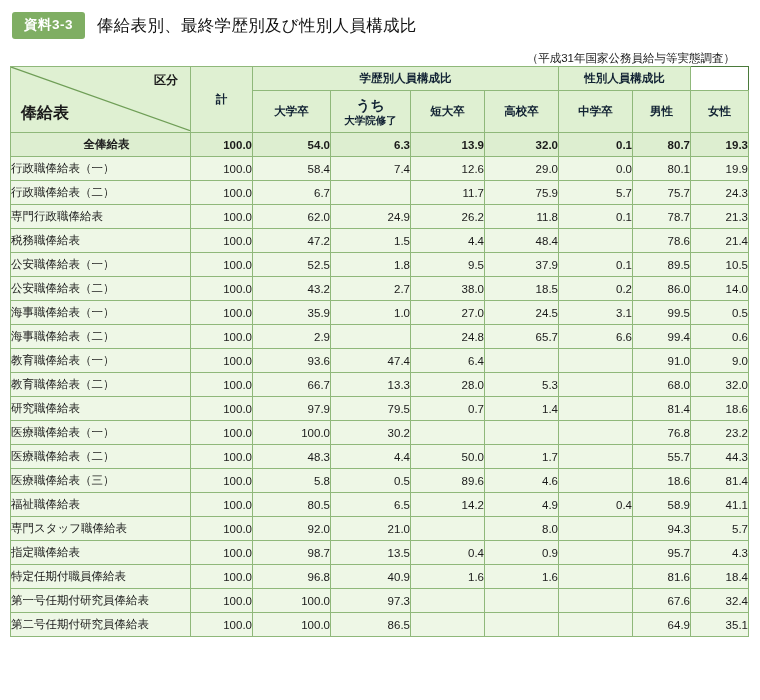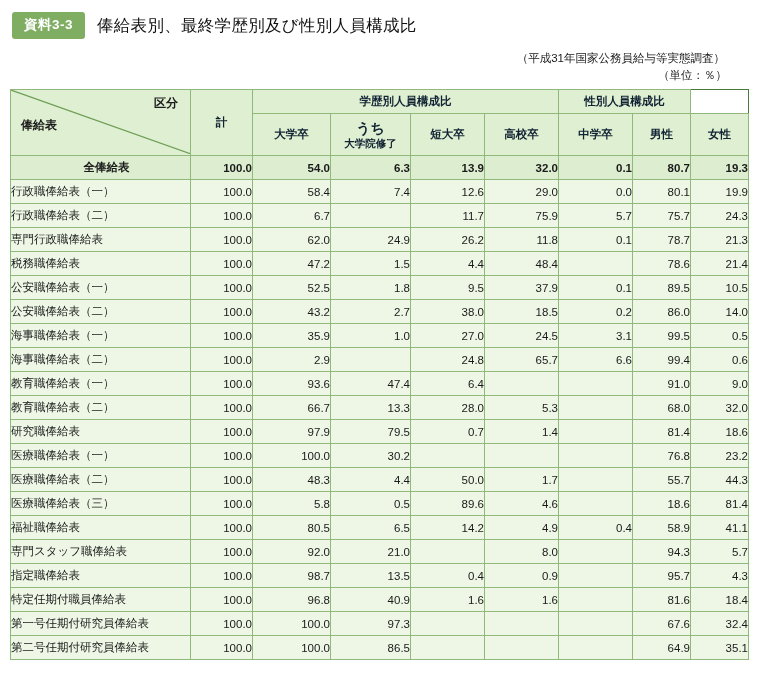--- a/index.html
+++ b/index.html
@@ -40,21 +40,21 @@
   }
   .doc-title {
     font-size: 16.5px;
     font-weight: normal;
     color: #111111;
     letter-spacing: 0.3px;
   }
   .subnote {
     text-align: right;
     font-size: 11.5px;
-    margin: 12px 10px 0 0;
+    margin: 12px 0 0 0;
     color: #1a1a1a;
   }
   .unitnote {
     text-align: right;
     font-size: 11.5px;
     margin: 2px 8px 6px 0;
     color: #1a1a1a;
   }
   
   table.data {
@@ -99,23 +99,23 @@
   td.corner .kubun {
     position: absolute;
     top: 5px;
     right: 12px;
     font-size: 12px;
     font-weight: bold;
     margin-left: 40px;
   }
   td.corner .hyou {
     position: absolute;
-    bottom: 21px;
+    bottom: 8px;
     left: 10px;
-    font-size: 12px;
+    font-size: 16px;
     font-weight: bold;
   }
   
   tbody td {
     background: #eef7e6;
   }
   tbody tr.total td {
     background: #ddeed0;
     font-weight: bold;
   }
@@ -158,21 +158,20 @@
 <body>
 
 <div class="page">
 
   <div class="doc-header">
     <div class="badge">資料3-3</div>
     <div class="doc-title">俸給表別、最終学歴別及び性別人員構成比</div>
   </div>
 
   <div class="subnote">（平成31年国家公務員給与等実態調査）</div>
-  <div class="unitnote">（単位：％）</div>
 
   <table class="data">
     <colgroup>
       <col style="width:180px">
       <col style="width:62px">
       <col style="width:78px">
       <col style="width:80px">
       <col style="width:74px">
       <col style="width:74px">
       <col style="width:74px">

